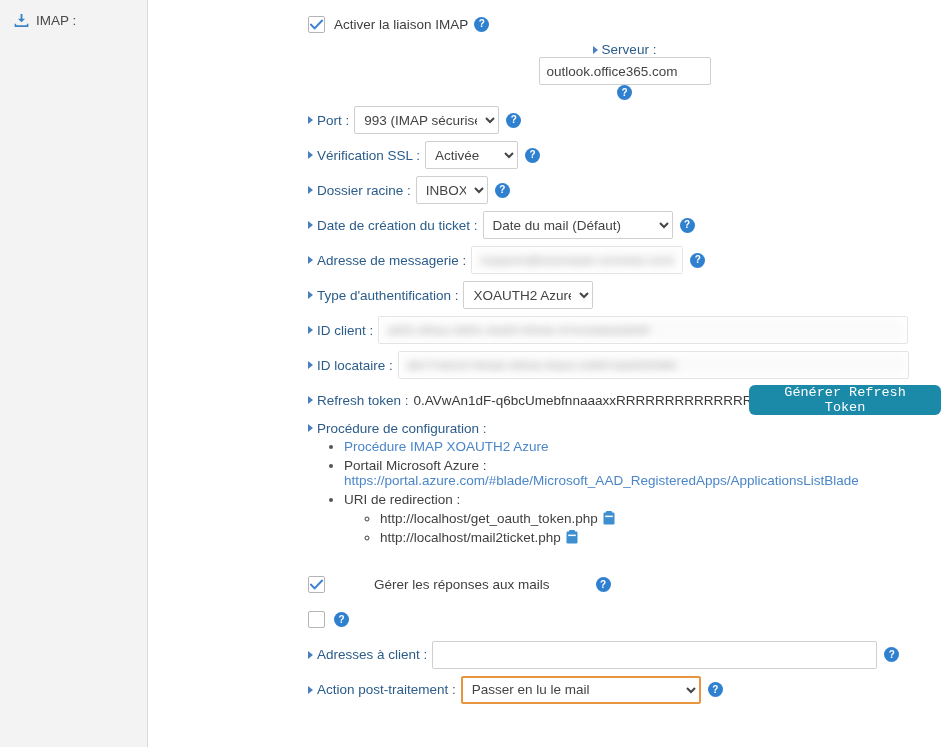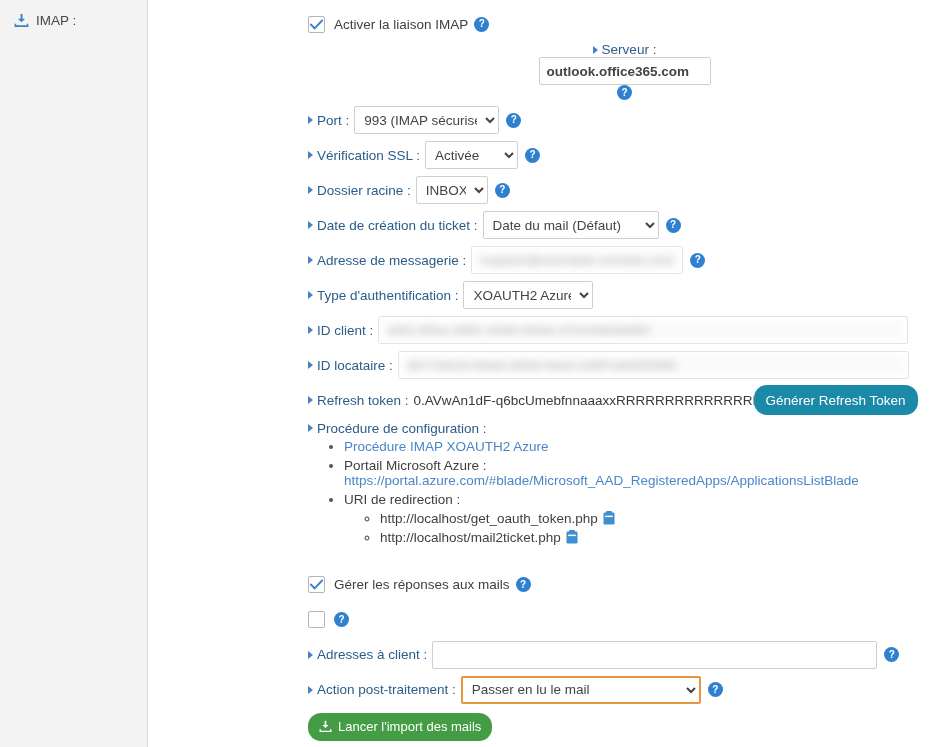--- a/index.html
+++ b/index.html
@@ -92,22 +92,22 @@
   ul.lvl1 { margin: 3px 0 0 0; padding-left: 36px; list-style: disc; }
   ul.lvl1 > li { margin-bottom: 4px; color: #3f3f3f; font-size: 13.5px; }
   ul.lvl1 > li::marker { color: #555; }
   ul.lvl2 { margin: 4px 0 0 0; padding-left: 36px; list-style: circle; }
   ul.lvl2 > li { margin-bottom: 4px; color: #3f3f3f; font-size: 13.5px; }
   a.lnk { color: #4a86c8; text-decoration: none; }
   .uri-line { display: inline-flex; align-items: center; gap: 5px; }
   .clip { width: 12px; height: 14px; display:block; }
 
   .btn {
-    border: none; border-radius: 13px; color: #fff; cursor: pointer;
-    font-family: Liberation Sans, sans-serif; font-size: 13.5px;
+    border: none; border-radius: 6px; color: #fff; cursor: pointer;
+    font-family: Liberation Mono, monospace; font-size: 13.5px;
     display: inline-flex; align-items: center; gap: 6px;
   }
   .btn-teal { background: #1b89a8; height: 30px; padding: 0 12px; }
   .btn-green { background: #449d44; height: 28px; padding: 0 11px; font-size: 13px; }
   .btn-green svg { display:block; }
 
   .refresh-row { display:flex; align-items:center; }
   .refresh-blur { position: relative; }
 </style>
 </head>
@@ -139,21 +139,21 @@
       <span class="cb-label">Activer la liaison IMAP</span>
       <span class="help">?</span>
     </div>
 
     <div class="row" style="margin-left:160px;flex-direction:column;">
       <span class="lbl">
           <i class="caret"></i>
           <span>Serveur :</span>
         </span>
       <span class="gap"></span>
-      <input class="txt" style="width: 172px; font-weight: bold;" value="outlook.office365.com">
+      <input class="txt" style="width: 172px;" value="outlook.office365.com">
       <span class="gap"></span>
       <span class="help">?</span>
     </div>
 
     <div class="row" style="margin-left:160px;">
       <span class="lbl">
           <i class="caret"></i>
           <span>Port :</span>
         </span>
       <span class="gap-sm"></span>
@@ -189,21 +189,21 @@
       <span class="gap"></span>
       <span class="help">?</span>
     </div>
 
     <div class="row" style="margin-left:160px;">
       <span class="lbl">
           <i class="caret"></i>
           <span>Date de création du ticket :</span>
         </span>
       <span class="gap-sm"></span>
-      <select class="sel" style="width:176px;">
+      <select class="sel" style="width:190px;">
         <option>Date du mail (Défaut)</option>
       </select>
       <span class="gap"></span>
       <span class="help">?</span>
     </div>
 
     <div class="row" style="margin-left:160px;">
       <span class="lbl">
           <i class="caret"></i>
           <span>Adresse de messagerie :</span>
@@ -302,21 +302,21 @@
                     <rect x="2.2" y="4.6" width="7.6" height="1.5" fill="#ffffff"></rect>
                   </svg>
                 </span>
               </span>
             </li>
           </ul>
         </li>
       </ul>
     </div>
 
-    <div class="row" style="margin-left:160px; margin-top:25px;">
+    <div class="row" style="margin-left:160px; margin-top:25px;gap:40px;">
       <span class="cb">
         <svg width="13" height="11" viewBox="0 0 13 11">
             <path d="M1 5.6 L4.6 9.4 L12 1.6" stroke="#3b7fd4" stroke-width="2.1" fill="none" stroke-linecap="round" stroke-linejoin="round"></path>
           </svg>
       </span>
       <span class="cb-label">Gérer les réponses aux mails</span>
       <span class="help">?</span>
     </div>
 
     <div class="row" style="margin-left:160px;">
@@ -341,27 +341,15 @@
           <span>Action post-traitement :</span>
         </span>
       <span class="gap-sm"></span>
       <select class="sel hl" style="width:240px;">
         <option>Passer en lu le mail</option>
       </select>
       <span class="gap"></span>
       <span class="help">?</span>
     </div>
 
-    <div class="row" style="margin-left:160px; margin-top:7px;">
-      <button class="btn btn-green">
-        <span>
-          <svg width="13" height="13" viewBox="0 0 16 16" aria-hidden="true">
-            <path d="M8 1 L8 7" stroke="#ffffff" stroke-width="2" fill="none"></path>
-            <path d="M4.2 6 L8 9.8 L11.8 6 Z" fill="#ffffff"></path>
-            <path d="M1.5 11.5 L1.5 14 L14.5 14 L14.5 11.5" stroke="#ffffff" stroke-width="1.7" fill="none"></path>
-          </svg>
-        </span>
-        <span>Lancer l'import des mails</span>
-      </button>
-    </div>
 
   </div>
 </div>
 
 </body></html>

